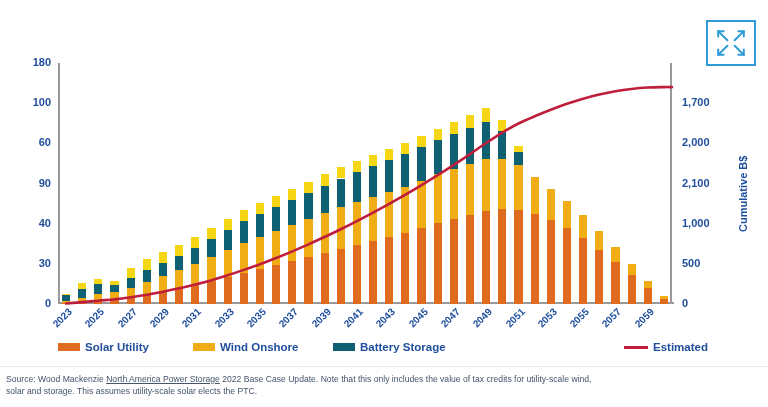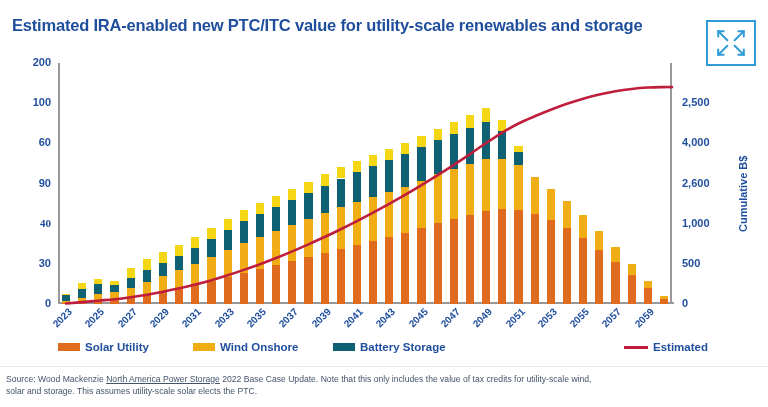--- a/index.html
+++ b/index.html
@@ -104,21 +104,20 @@
   #footnote u{text-decoration:underline;}
   .divider{
     position:absolute;left:0;top:366px;width:768px;height:1px;background:#e8e8e8;
   }
 </style>
 </head>
 <body>
 
 <div class="card">
 
-  <div id="chart-title">Estimated IRA-enabled new PTC/ITC value for utility-scale renewables and storage</div>
 
   <div id="expand-button">
     <svg viewBox="0 0 50 46">
       <g stroke="#2E9BD6" stroke-width="2.2" fill="none" stroke-linecap="round">
         <line x1="21" y1="20" x2="11" y2="10"></line>
         <polyline points="11,16 11,10 17,10"></polyline>
         <line x1="29" y1="20" x2="39" y2="10"></line>
         <polyline points="33,10 39,10 39,16"></polyline>
         <line x1="21" y1="26" x2="11" y2="36"></line>
         <polyline points="11,30 11,36 17,36"></polyline>
@@ -130,33 +129,33 @@
 
   <div id="axis-left"></div>
   <div id="axis-right"></div>
   <div id="axis-bottom"></div>
 
   <div id="ylabel-right">Cumulative B$</div>
 
   <div id="yticks-left">
       <div class="ytick" style="left: 11px; top: 297px;">0</div>
       <div class="ytick" style="left: 11px; top: 256.833px;">30</div>
-      <div class="ytick" style="left: 11px; top: 216.667px; font-family: Liberation Serif, serif;">40</div>
+      <div class="ytick" style="left: 11px; top: 216.667px;">40</div>
       <div class="ytick" style="left: 11px; top: 176.5px;">90</div>
       <div class="ytick" style="left: 11px; top: 136.333px;">60</div>
       <div class="ytick" style="left: 11px; top: 96.1667px;">100</div>
-      <div class="ytick" style="left: 11px; top: 56px;">200</div>
+      <div class="ytick" style="left: 11px; top: 56px;">180</div>
     </div>
   <div id="yticks-right">
       <div class="ytick-right" style="left: 682px; top: 297px;">0</div>
       <div class="ytick-right" style="left: 682px; top: 256.833px;">500</div>
       <div class="ytick-right" style="left: 682px; top: 216.667px;">1,000</div>
-      <div class="ytick-right" style="left: 682px; top: 176.5px;">2,600</div>
-      <div class="ytick-right" style="left: 682px; top: 136.333px;">4,000</div>
-      <div class="ytick-right" style="left: 682px; top: 96.1667px;">2,500</div>
+      <div class="ytick-right" style="left: 682px; top: 176.5px;">2,100</div>
+      <div class="ytick-right" style="left: 682px; top: 136.333px;">2,000</div>
+      <div class="ytick-right" style="left: 682px; top: 96.1667px;">1,700</div>
     </div>
 
   <div id="plot-area">
     <div id="bars">
         <div class="bar-group" style="left: 3.97895px; width: 8.2px; height: 9.64px;">
           <div class="seg" style="background: rgb(222, 107, 30); height: 1.00417px; bottom: 0px;"></div>
           <div class="seg" style="background: rgb(240, 173, 21); height: 1.60667px; bottom: 1.00417px;"></div>
           <div class="seg" style="background: rgb(14, 96, 115); height: 6.025px; bottom: 2.61083px;"></div>
           <div class="seg" style="background: rgb(245, 214, 20); height: 1.00417px; bottom: 8.63583px;"></div>
         </div>

